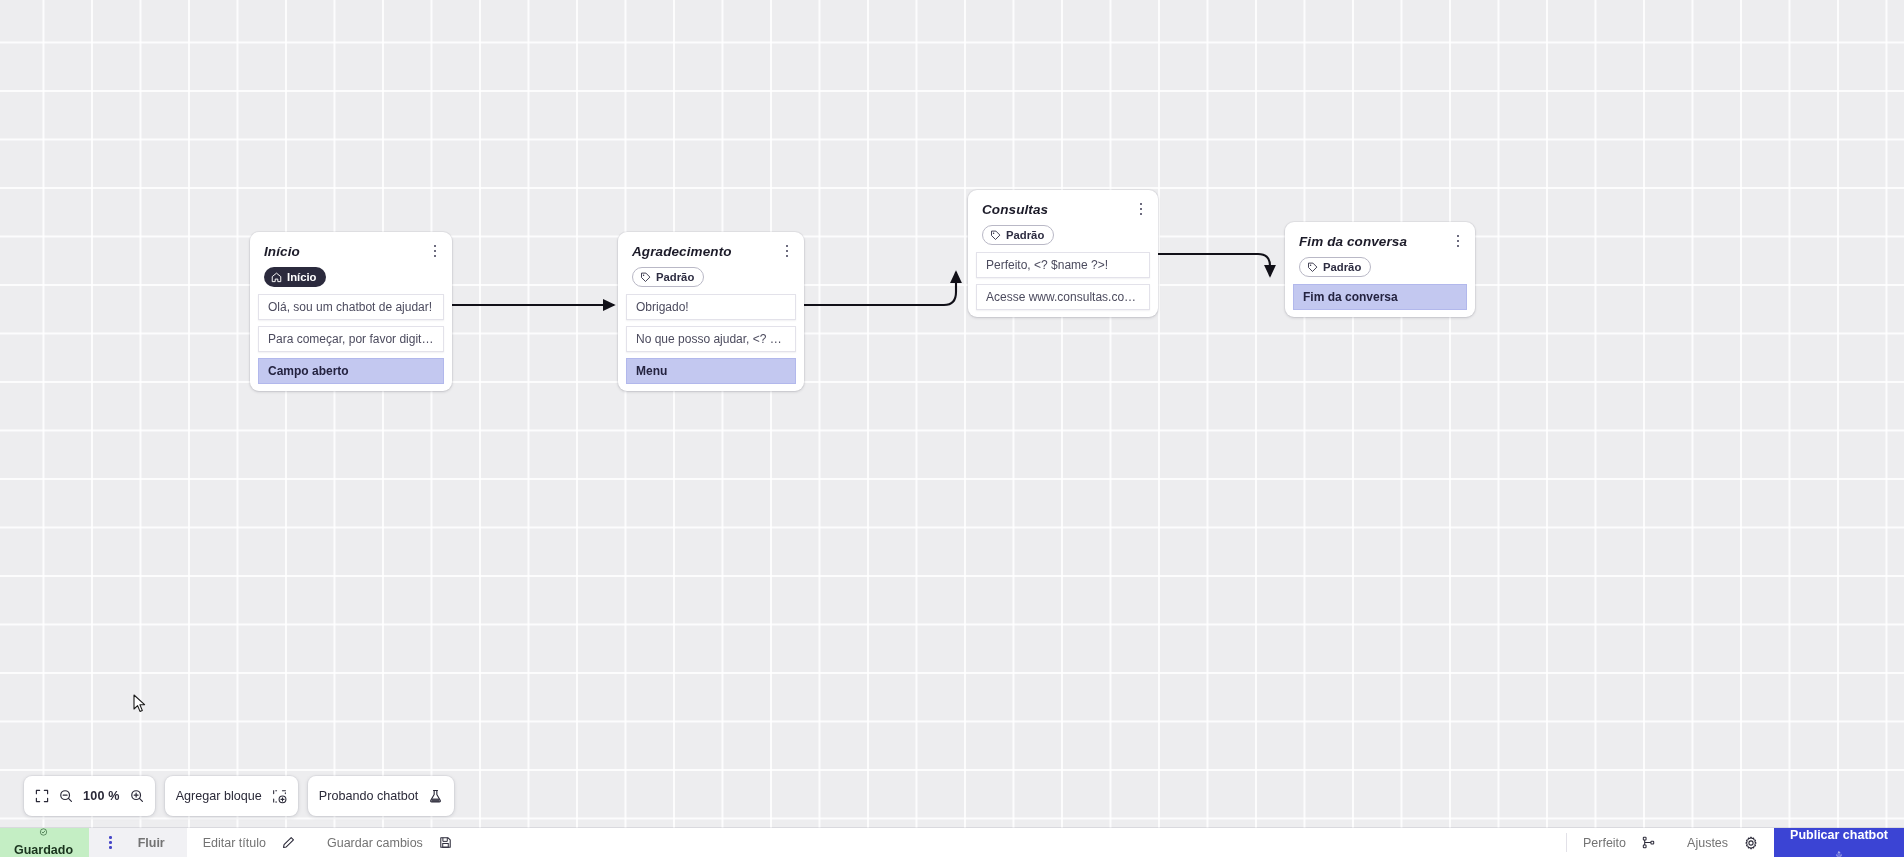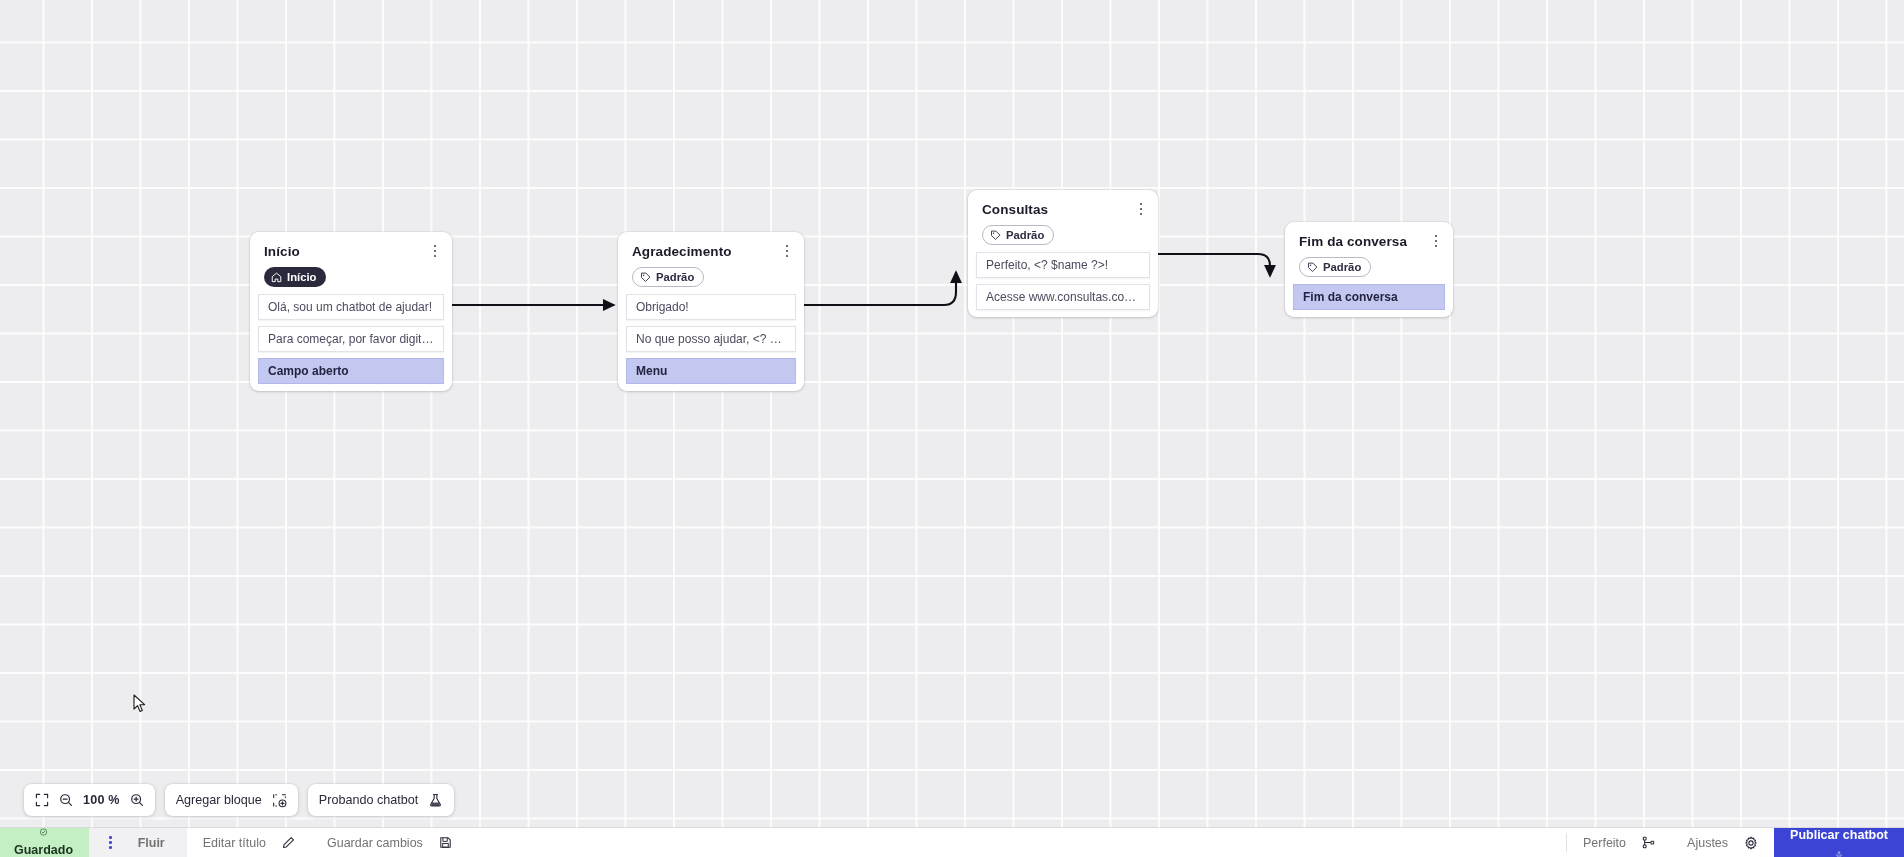--- a/index.html
+++ b/index.html
@@ -34,20 +34,21 @@
     box-shadow: 0 1px 3px rgba(16,18,40,0.16), 0 0 0 1px rgba(20,22,50,0.045);
     padding: 7px 7px 7px 7px;
   }
   .node-head { padding: 5px 6px 0 7px; }
   .node-title {
     font-size: 13.5px;
     font-weight: 700;
     color: #1c1b29;
     letter-spacing: .1px;
     line-height: 16px;
+    font-style: italic;
   }
   .kebab {
     position: absolute;
     top: 10px; right: 9px;
     width: 16px; height: 18px;
     display: flex; flex-direction: column;
     align-items: center; justify-content: center; gap: 2.5px;
     cursor: pointer;
   }
   .kebab i { display:block; width: 2.6px; height: 2.6px; border-radius: 50%; background: #3d3b55; }
@@ -92,21 +93,21 @@
   
   #float-bar {
     position: absolute; left: 24px; bottom: 41px;
     display: flex; gap: 10px; align-items: center;
   }
   .fgroup {
     display: flex; align-items: center;
     background: #ffffff;
     border-radius: 8px;
     box-shadow: 0 1px 4px rgba(16,18,40,0.14), 0 0 0 1px rgba(20,22,50,0.04);
-    height: 32px;
+    height: 40px;
     padding: 0 11px;
     gap: 10px;
     font-size: 12.6px;
     color: #2a2938;
     cursor: pointer;
     white-space: nowrap;
   }
   .fgroup .zoomval { font-weight: 700; font-size: 12.6px; letter-spacing: .2px; }
   .fgroup svg { display: block; }
 
@@ -229,21 +230,21 @@
           <i></i>
           <i></i>
           <i></i>
         </div>
       <div class="rows">
         <div class="row">Perfeito, &lt;? $name ?&gt;!</div>
         <div class="row" style="margin-bottom:0;">Acesse www.consultas.com par...</div>
       </div>
     </div>
 
-    <div class="node" style="left:1285px; top:222px; width:168px;">
+    <div class="node" style="left:1285px; top:222px; width:190px;">
       <div class="node-head">
         <div class="node-title">Fim da conversa</div>
         <span class="badge outline">
           <svg width="11" height="11" viewBox="0 0 16 16">
             <path d="M8.6 1.6 L14.4 7.4 L8.0 13.8 L2.2 8.0 L2.2 1.6 Z" fill="none" stroke="#2e2d42" stroke-width="1.3" stroke-linejoin="round"></path>
             <circle cx="5.2" cy="4.7" r="1.05" fill="#2e2d42"></circle>
           </svg>
           <span>Padrão</span>
         </span>
       </div>

